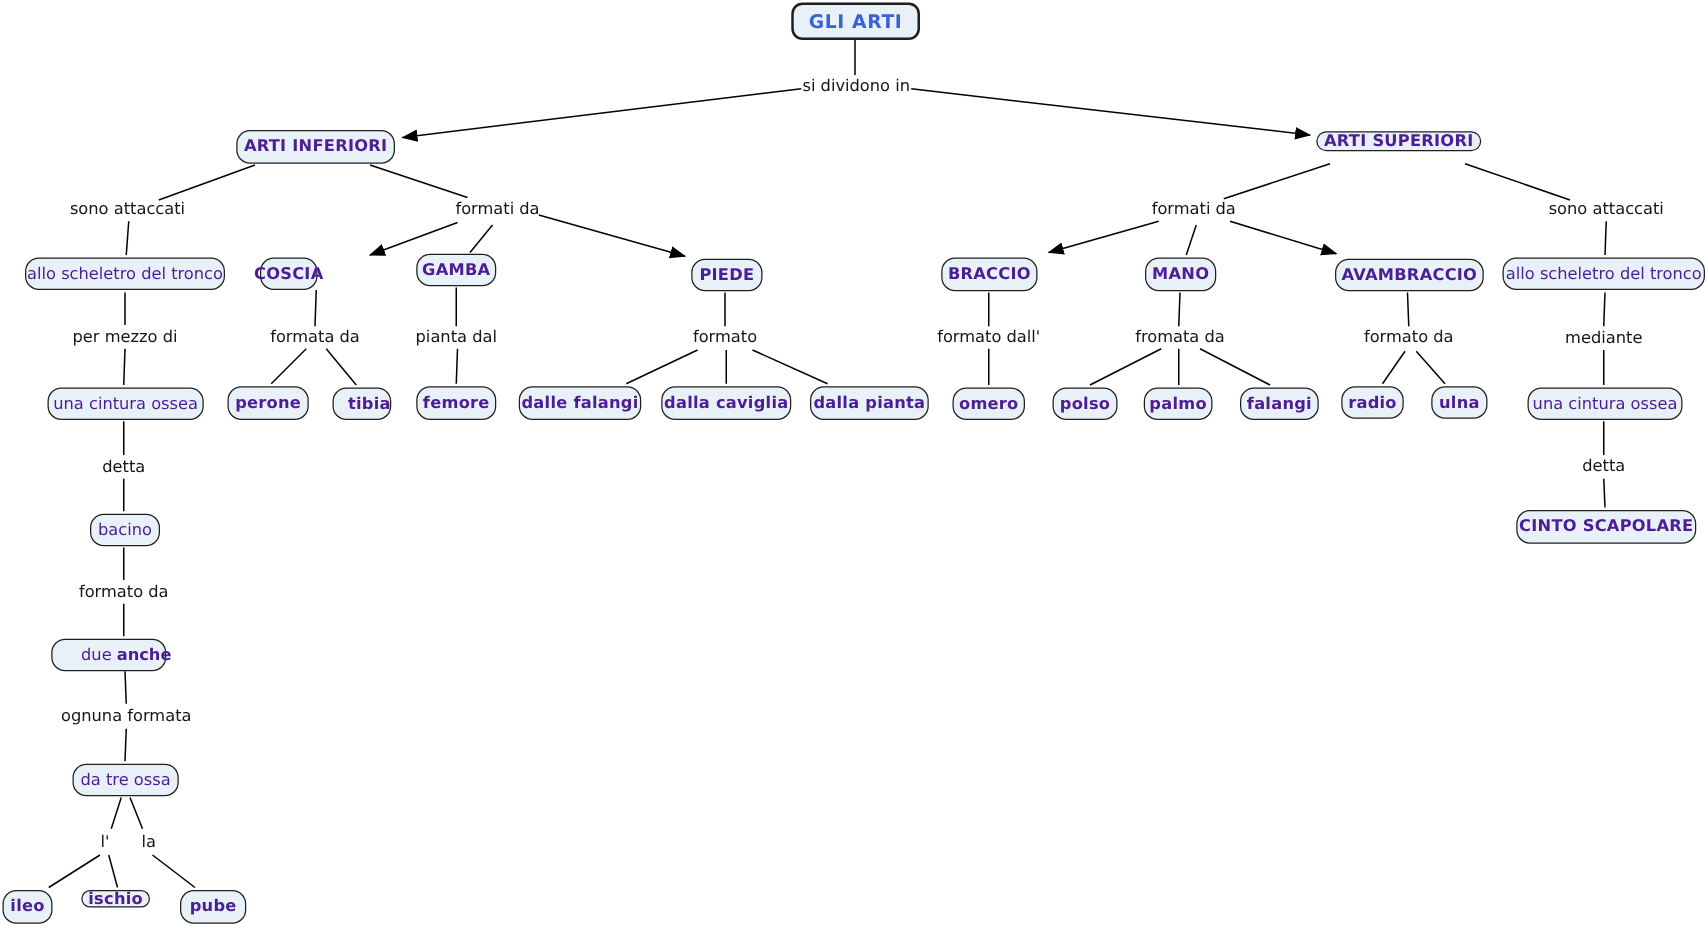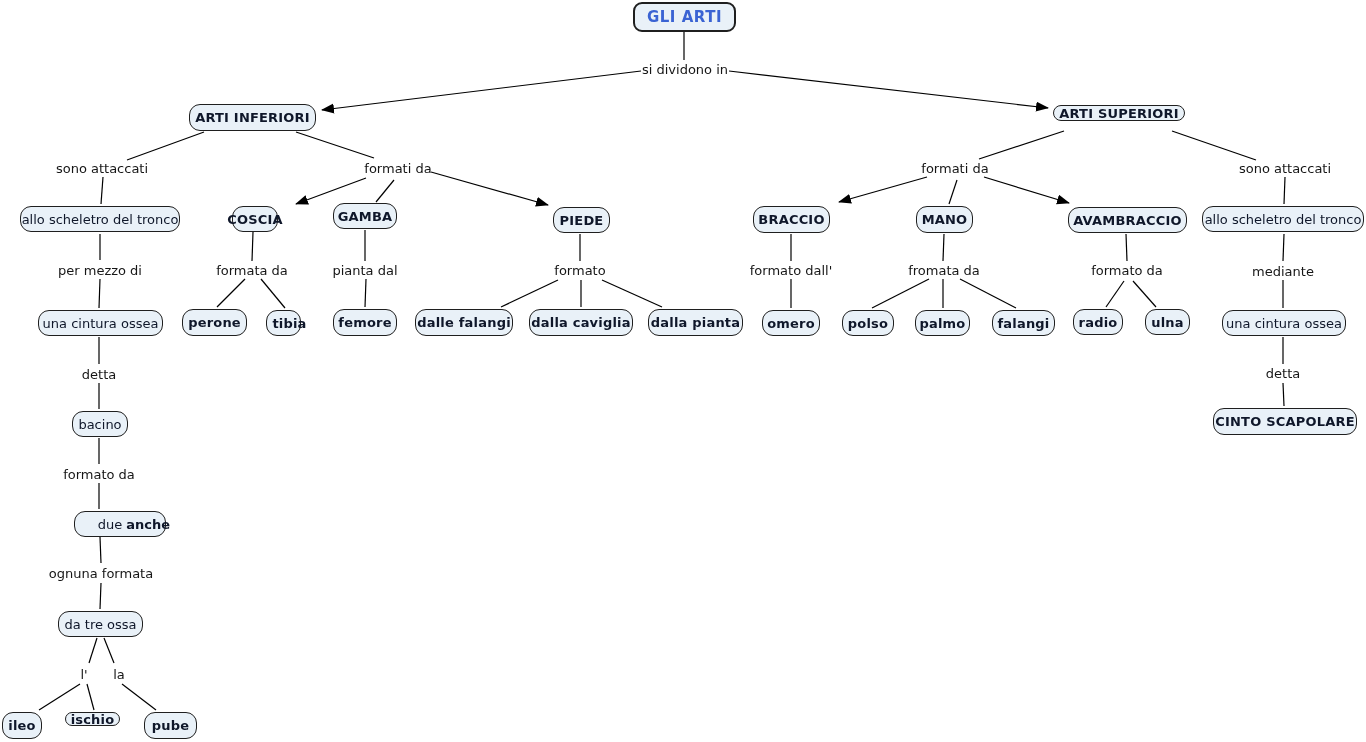--- a/index.html
+++ b/index.html
@@ -12,21 +12,21 @@
   }
   svg.edges { position:absolute; left:0; top:0; }
   .node {
     position:absolute;
     box-sizing:border-box;
     display:flex; align-items:center; justify-content:center;
     background:var(--node-fill,#e9f1f8);
     border:1.4px solid var(--node-border,#1f1f1f);
     border-radius:11px;
     font-size:13px;
-    color:#0f172a;
+    color:#4c1d95;
     white-space:nowrap;
   }
   .node.bold { font-weight:bold; letter-spacing:.2px; }
   .node.root {
     border-width:2.6px;
     border-radius:9px;
     font-size:15px;
     font-weight:bold;
     letter-spacing:.5px;
     color:var(--root-text,#3a63d3);
@@ -115,47 +115,47 @@
       <line x1="122" y1="684" x2="156" y2="710"></line>
     </g>
   </svg>
 
   <div class="node root" style="left:633px;top:2px;width:103px;height:30px;">GLI ARTI</div>
 
   <div class="node bold" style="left:189px;top:104px;width:127px;height:27px;">ARTI INFERIORI</div>
   <div class="node bold" style="left:1053px;top:105px;width:132px;height:16px;">ARTI SUPERIORI</div>
 
   <div class="node" style="left:20px;top:206px;width:160px;height:26px;">allo scheletro del tronco</div>
-  <div class="node bold" style="left:232px;top:206px;width:46px;height:26px;text-align:right;">COSCIA</div>
+  <div class="node bold" style="left:208px;top:206px;width:46px;height:26px;text-align:right;">COSCIA</div>
   <div class="node bold" style="left:333px;top:203px;width:64px;height:26px;">GAMBA</div>
   <div class="node bold" style="left:553px;top:207px;width:57px;height:26px;border-radius:11px;">PIEDE</div>
   <div class="node bold" style="left:753px;top:206px;width:77px;height:27px;">BRACCIO</div>
   <div class="node bold" style="left:916px;top:206px;width:57px;height:27px;">MANO</div>
   <div class="node bold" style="left:1068px;top:207px;width:119px;height:26px;">AVAMBRACCIO</div>
   <div class="node" style="left:1202px;top:206px;width:162px;height:26px;">allo scheletro del tronco</div>
 
   <div class="node" style="left:38px;top:310px;width:125px;height:26px;">una cintura ossea</div>
   <div class="node bold" style="left:182px;top:309px;width:65px;height:27px;">perone</div>
-  <div class="node bold" style="left:266px;top:310px;width:35px;height:26px;padding-left:12px;">tibia</div>
+  <div class="node bold" style="left:266px;top:310px;width:47px;height:26px;padding-left:12px;">tibia</div>
   <div class="node bold" style="left:333px;top:309px;width:64px;height:27px;">femore</div>
   <div class="node bold" style="left:415px;top:309px;width:98px;height:27px;">dalle falangi</div>
   <div class="node bold" style="left:529px;top:309px;width:104px;height:27px;">dalla caviglia</div>
   <div class="node bold" style="left:648px;top:309px;width:95px;height:27px;">dalla pianta</div>
   <div class="node bold" style="left:762px;top:310px;width:58px;height:26px;">omero</div>
   <div class="node bold" style="left:842px;top:310px;width:52px;height:26px;">polso</div>
   <div class="node bold" style="left:915px;top:310px;width:55px;height:26px;">palmo</div>
   <div class="node bold" style="left:992px;top:310px;width:63px;height:26px;">falangi</div>
   <div class="node bold" style="left:1073px;top:309px;width:50px;height:26px;">radio</div>
   <div class="node bold" style="left:1145px;top:309px;width:45px;height:26px;">ulna</div>
   <div class="node" style="left:1222px;top:310px;width:124px;height:26px;">una cintura ossea</div>
 
   <div class="node" style="left:72px;top:411px;width:56px;height:26px;">bacino</div>
   <div class="node bold" style="left:1213px;top:408px;width:144px;height:27px;">CINTO SCAPOLARE</div>
 
-  <div class="node" style="left:74px;top:511px;width:92px;height:26px;padding-left:28px;">
+  <div class="node" style="left:41px;top:511px;width:92px;height:26px;padding-left:28px;">
     <span>due</span>
       <span class="bold-part">anche</span>
   </div>
 
   <div class="node" style="left:58px;top:611px;width:85px;height:26px;">da tre ossa</div>
 
   <div class="node bold" style="left:2px;top:712px;width:40px;height:27px;">ileo</div>
   <div class="node bold" style="left:65px;top:712px;width:55px;height:14px;">ischio</div>
   <div class="node bold" style="left:144px;top:712px;width:53px;height:27px;">pube</div>
 

